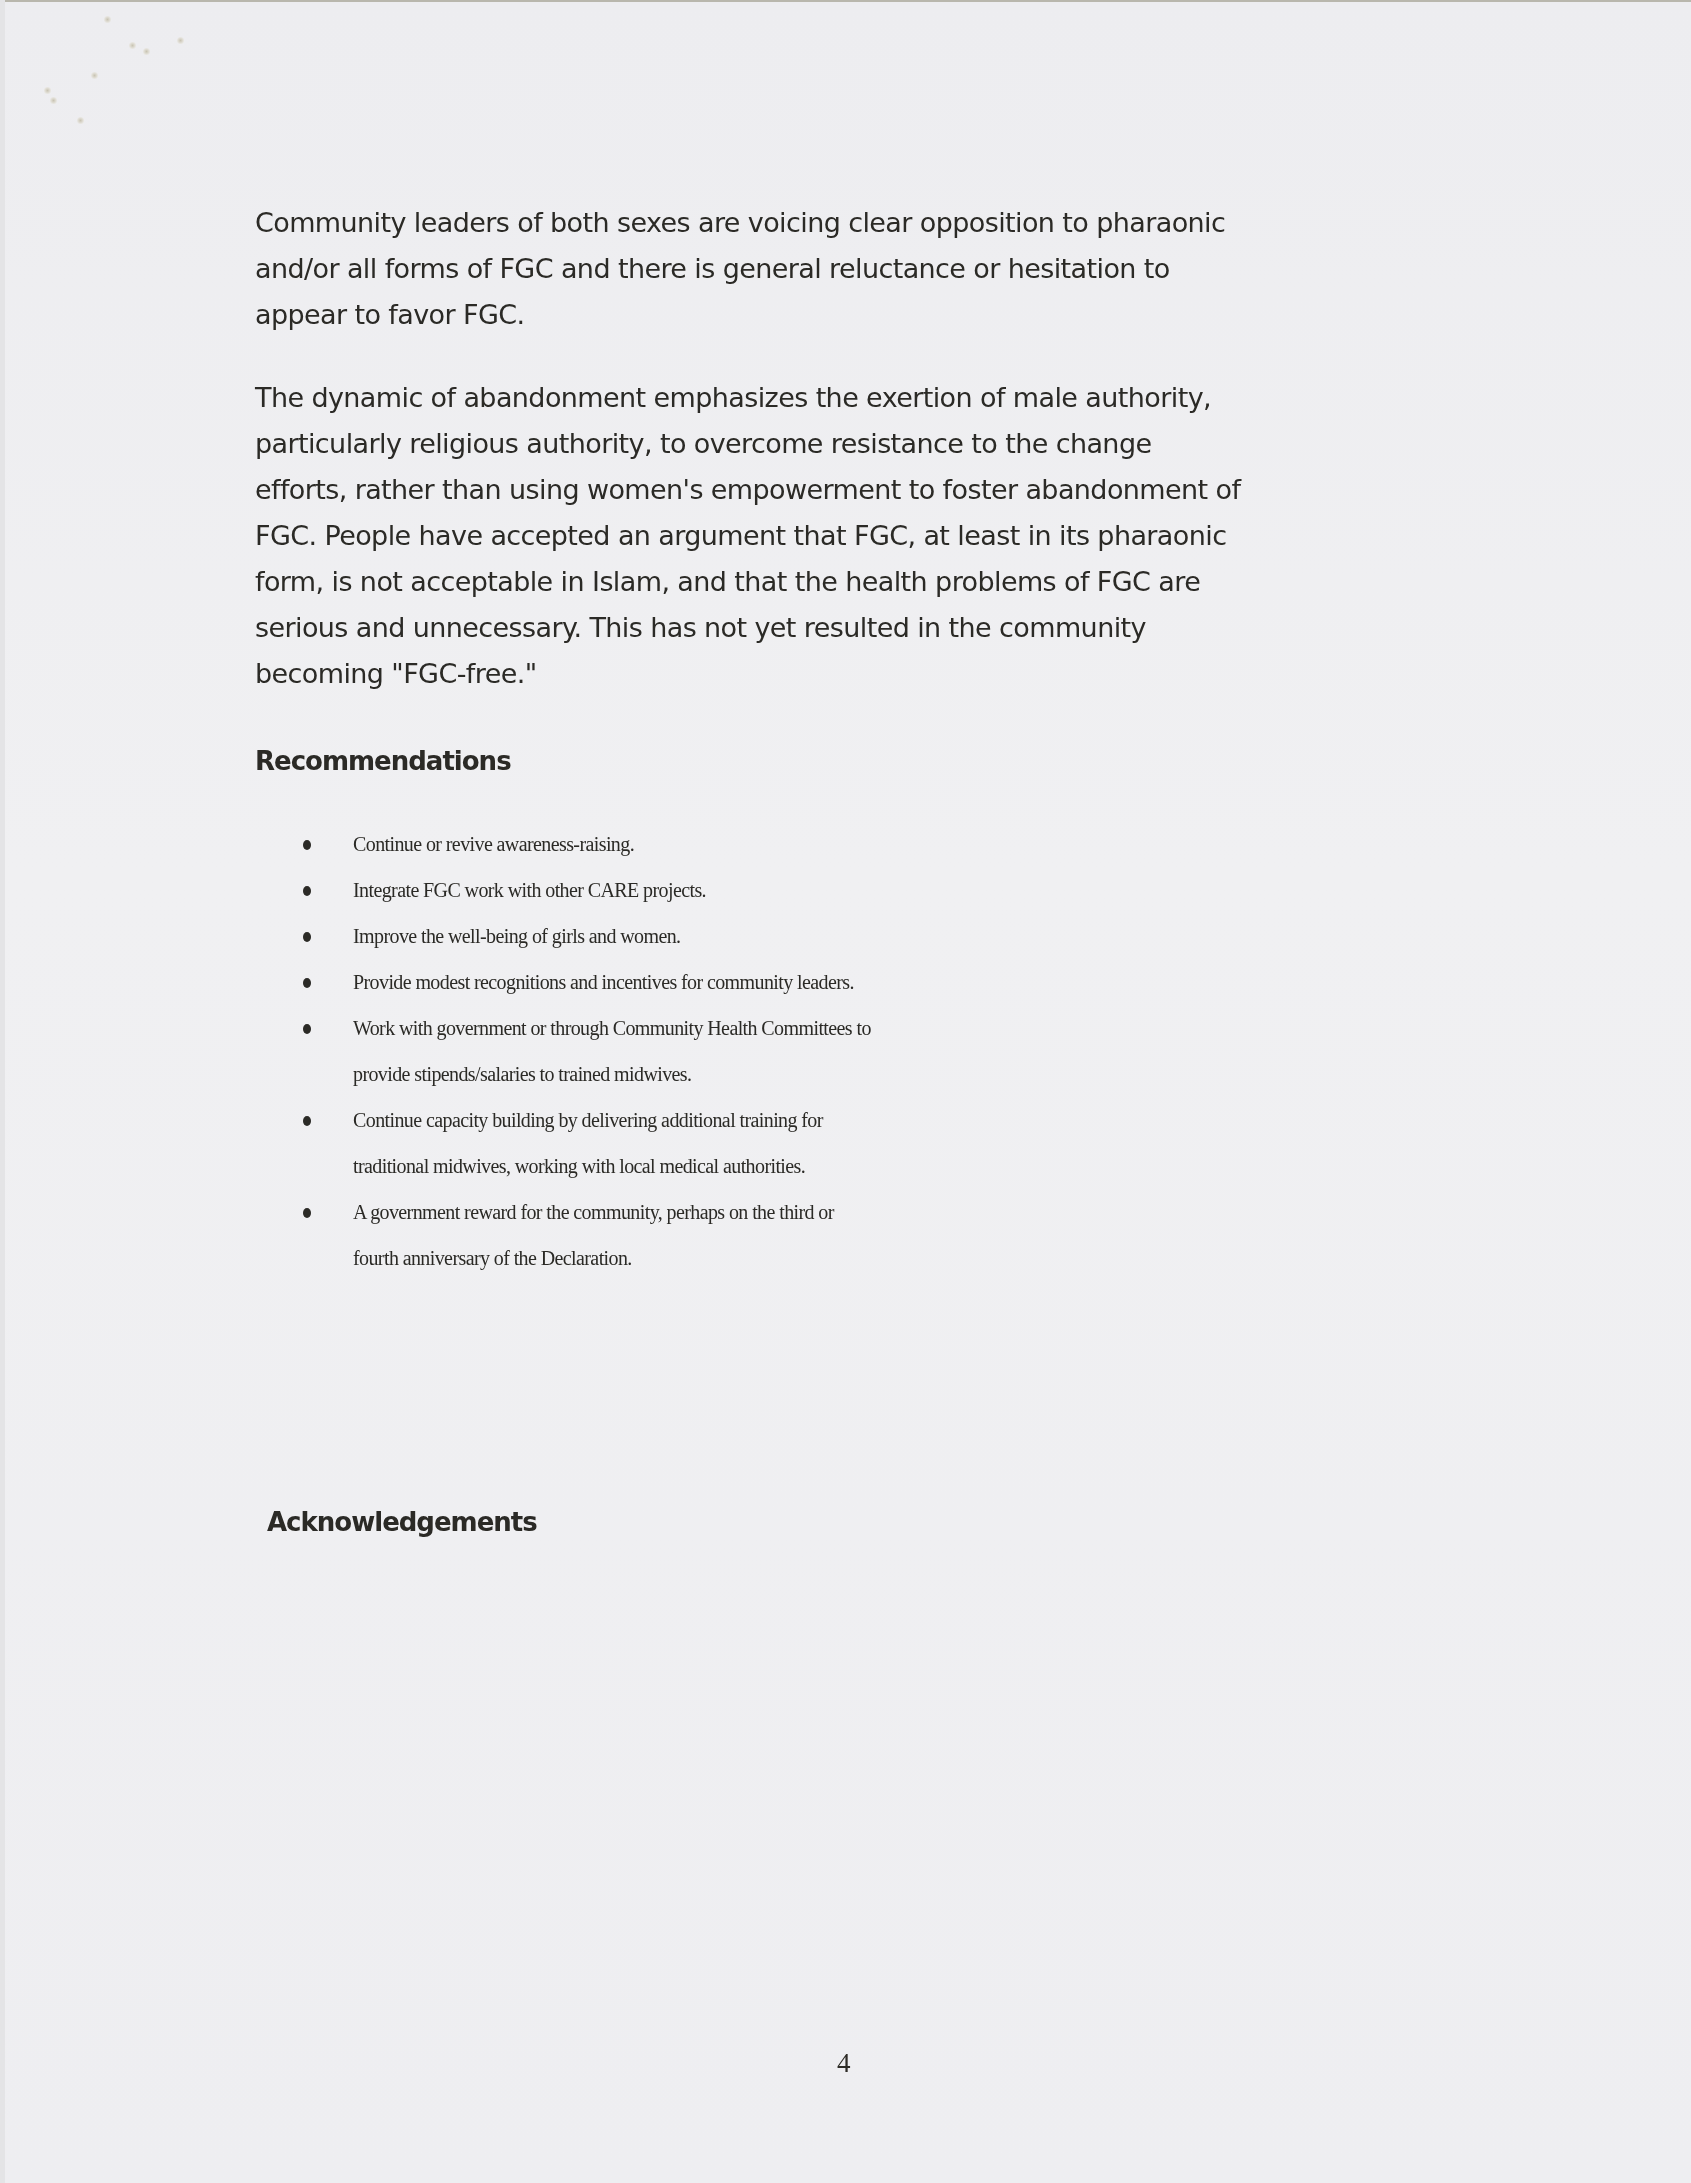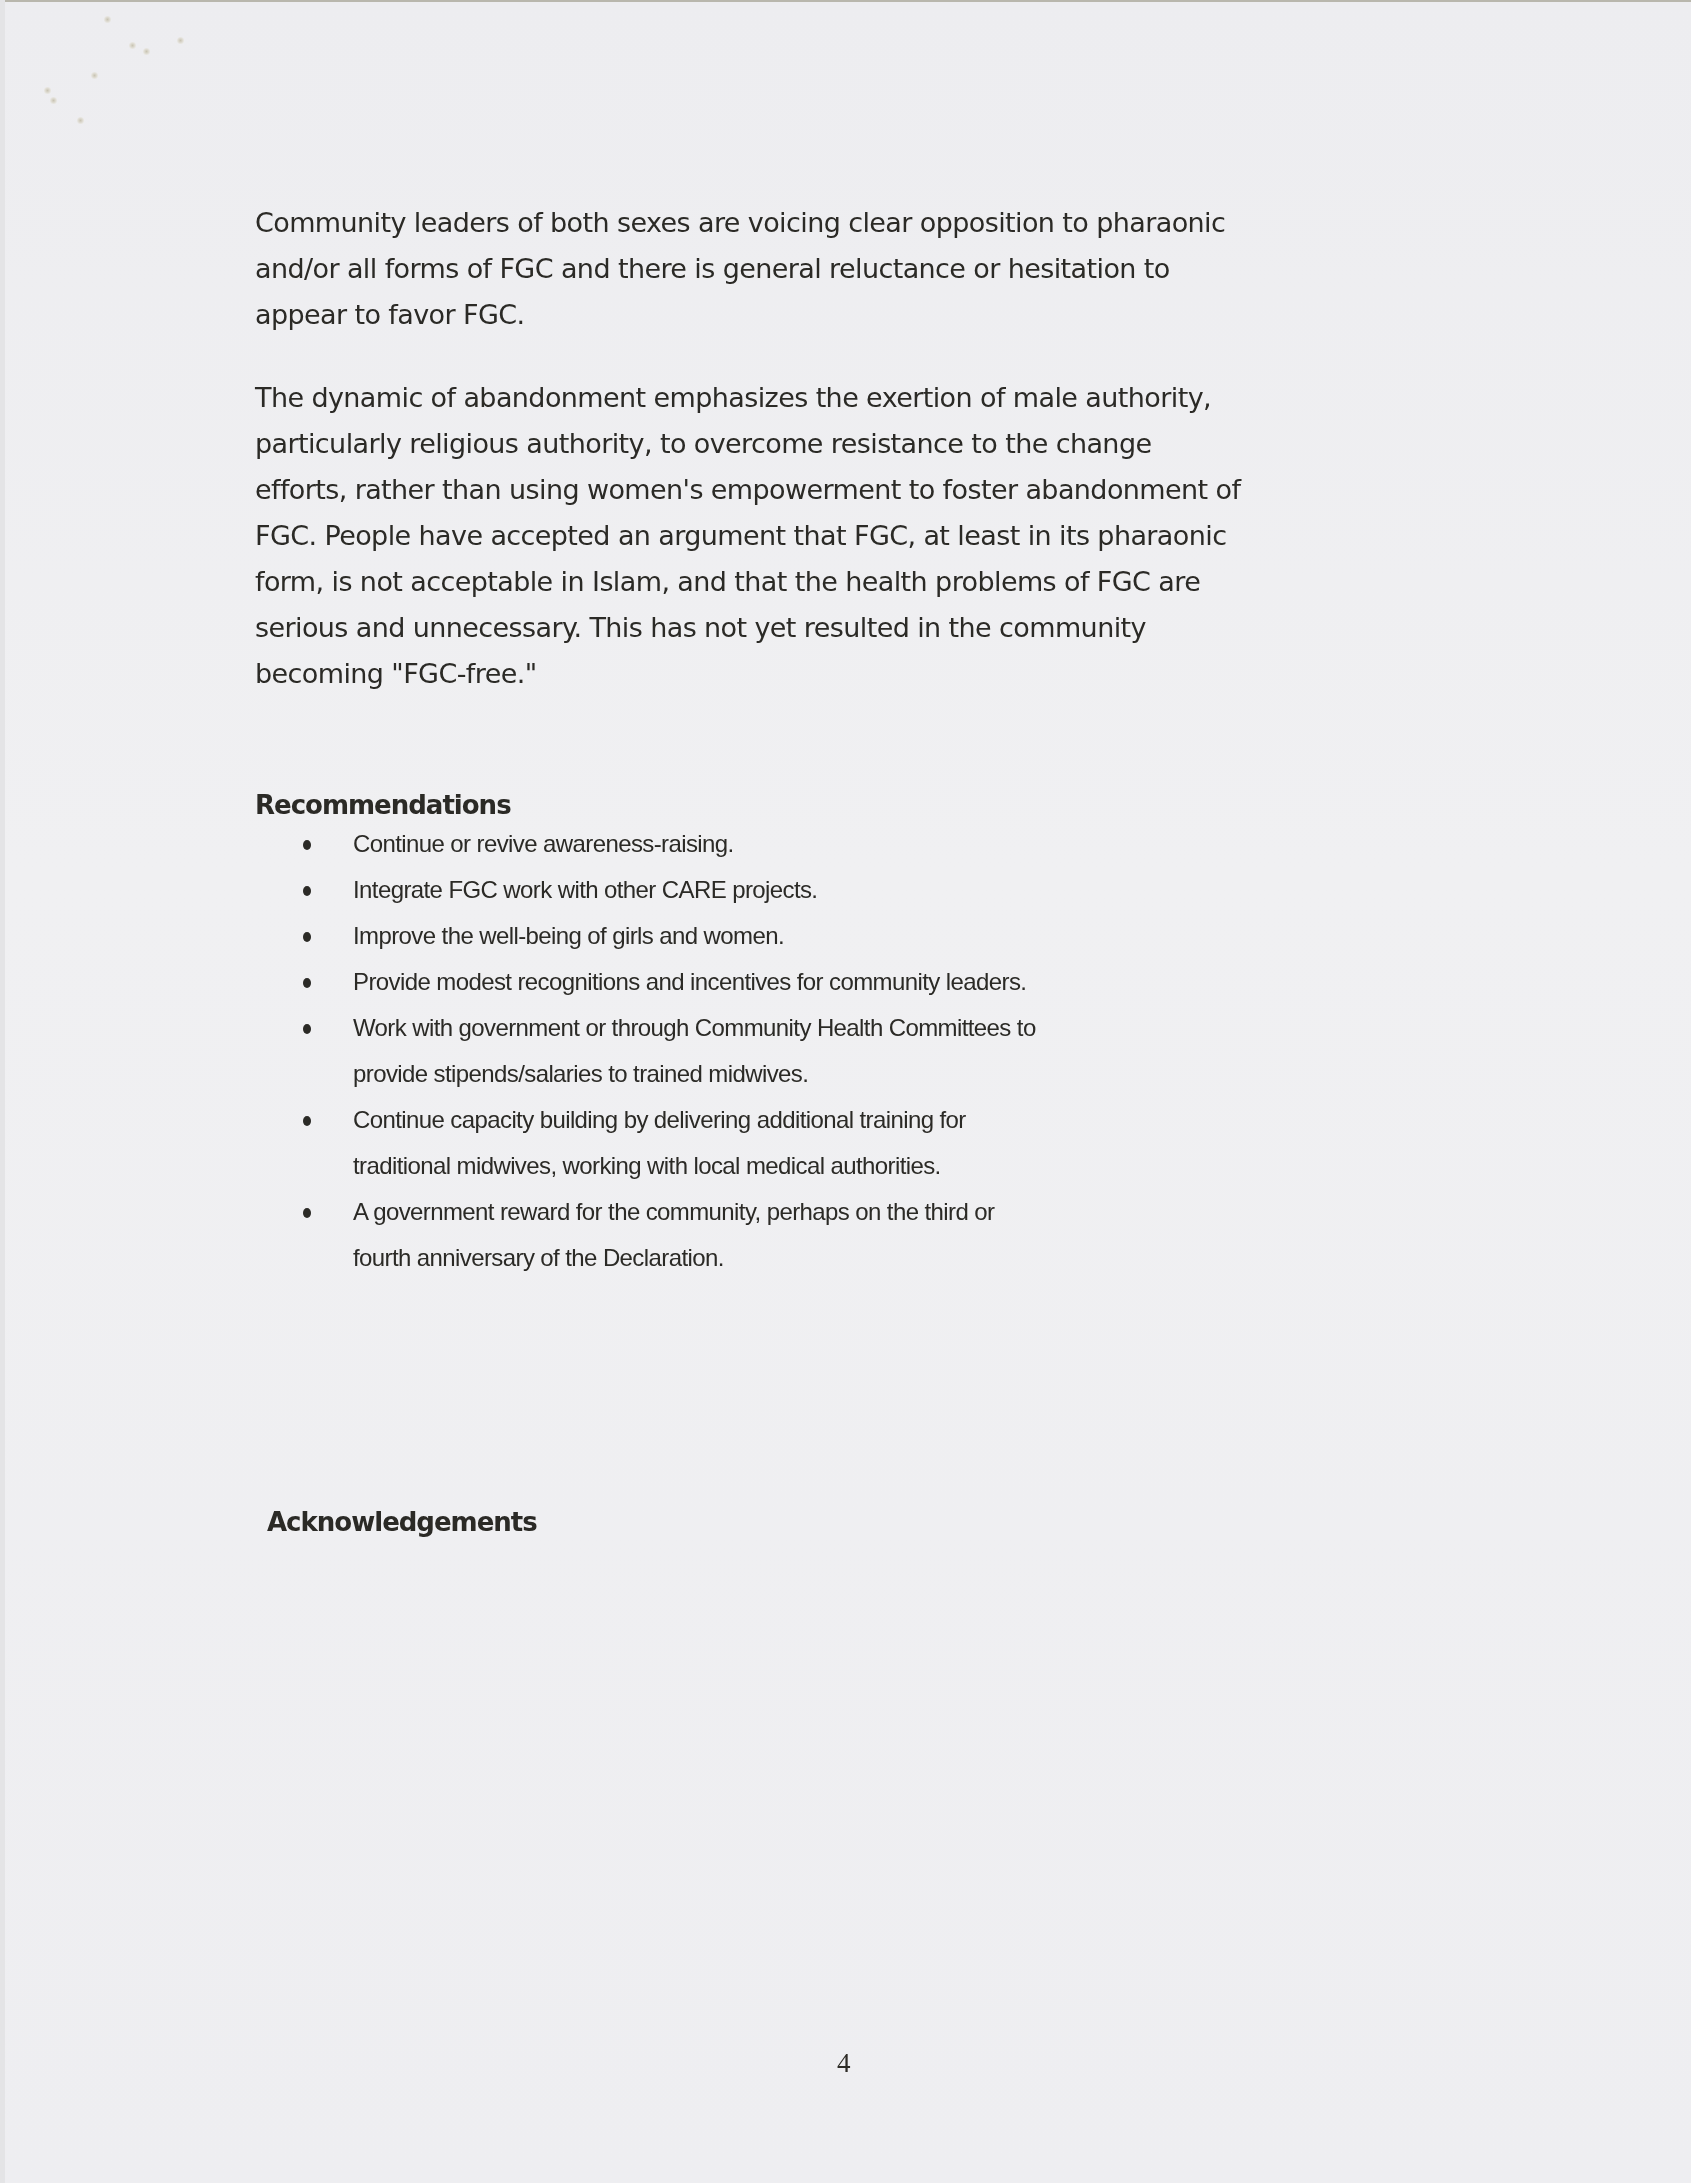--- a/index.html
+++ b/index.html
@@ -62,23 +62,23 @@
     letter-spacing: -1px;
     line-height: 30px;
   }
   .bullets {
     position: absolute;
     left: 303px;
     width: 1144px;
     margin: 0;
     padding: 0;
     list-style: none;
-    font-family: Liberation Sans, sans-serif;
+    font-family: Liberation Serif, serif;
     color: #2b2a26;
-    font-size: 24px;
+    font-size: 20px;
     line-height: 46px;
     letter-spacing: -0.6px;
   }
   .bullets li {
     position: relative;
     padding-left: 50px;
     white-space: pre-line;
   }
   .bullet-dot {
     position: absolute;
@@ -123,21 +123,21 @@
   <div class="text-block" style="top:375px;">
     <p>The dynamic of abandonment emphasizes the exertion of male authority,
 particularly religious authority, to overcome resistance to the change
 efforts, rather than using women's empowerment to foster abandonment of
 FGC.  People have accepted an argument that FGC, at least in its pharaonic
 form, is not acceptable in Islam, and that the health problems of FGC are
 serious and unnecessary.  This has not yet resulted in the community
 becoming "FGC-free."</p>
   </div>
 
-  <div class="heading" style="top:790px;">Recommendations</div>
+  <div class="heading" style="top:746px;">Recommendations</div>
 
   <ul class="bullets" style="top:821px;">
     <li><span class="bullet-dot"></span><span>Continue or revive awareness-raising.</span></li>
     <li><span class="bullet-dot"></span><span>Integrate FGC work with other CARE projects.</span></li>
     <li><span class="bullet-dot"></span><span>Improve the well-being of girls and women.</span></li>
     <li><span class="bullet-dot"></span><span>Provide modest recognitions and incentives for community leaders.</span></li>
     <li><span class="bullet-dot"></span><span>Work with government or through Community Health Committees to
 provide stipends/salaries to trained midwives.</span></li>
     <li><span class="bullet-dot"></span><span>Continue capacity building by delivering additional training for
 traditional midwives, working with local medical authorities.</span></li>

